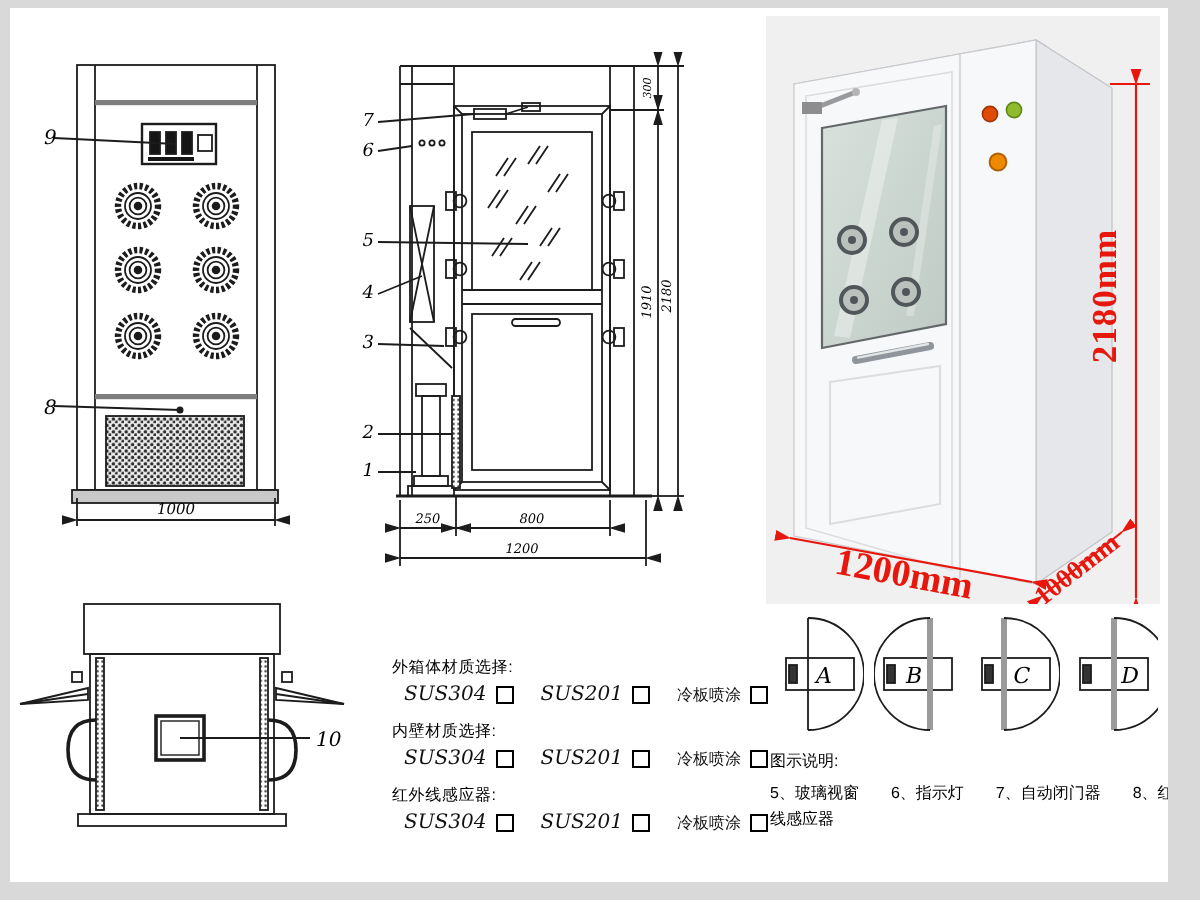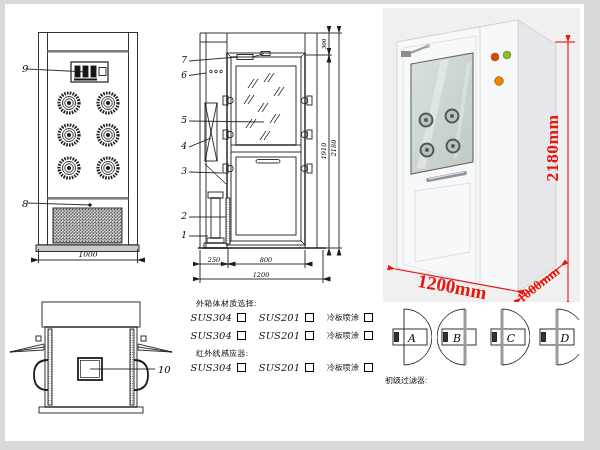--- a/index.html
+++ b/index.html
@@ -8,21 +8,21 @@
   .frame{position:absolute;inset:0;border-style:solid;border-color:#d9d9d9;
          border-width:4px 16px 9px 5px;pointer-events:none;z-index:50;}
   .abs{position:absolute;}
   svg{display:block;}
   .cad{font-family:"DejaVu Serif",serif;font-style:italic;}
   .photo-wrap{background:#f0f0f1;}
   
   .materials{width:190px;}
   .materials .hd{font-size:8px;color:#000;margin:0 0 3px 0;letter-spacing:.3px;}
   .materials .row{display:flex;align-items:center;padding-left:6px;margin:0 0 7px 0;
-                  font-family:"DejaVu Serif",serif;font-style:italic;font-size:10px;justify-content:flex-end;}
+                  font-family:"DejaVu Serif",serif;font-style:italic;font-size:10px;}
   .materials .opt{display:flex;align-items:center;margin-right:13px;white-space:nowrap;}
   .materials .opt .zh{font-style:normal;font-family:Liberation Serif, serif;font-size:8px;}
   .materials .cb{width:7px;height:7px;border:1px solid #000;display:inline-block;
                  margin-left:5px;background:#fff;}
   
   .legend{width:210px;font-size:8px;line-height:13px;color:#000;}
   .legend .t{margin-bottom:3px;}
   .dooropts{display:flex;}
   .dooropts svg{margin-right:5px;}
 </style>
@@ -314,36 +314,37 @@
       <path d="M46,64 Q32,64 32,79 Q32,94 46,94" stroke-width="1.8"></path>
       <path d="M132,64 Q146,64 146,79 Q146,94 132,94" stroke-width="1.8"></path>
 
       <rect x="76" y="62" width="24" height="22" stroke-width="1.8"></rect>
       <rect x="78.5" y="64.5" width="19" height="17" stroke-width="0.7"></rect>
       <line x1="88" y1="73" x2="153" y2="73"></line>
     </g>
     <text class="cad" x="156" y="77" font-size="10">10</text>
   </svg>
 
-  <div class="abs materials" style="left:196px;top:298px">
+  <div class="abs materials" style="left:196px;top:328px">
     <div class="hd">外箱体材质选择:</div>
     <div class="row">
       <span class="opt">
           <span>SUS304</span>
           <span class="cb"></span>
         </span>
       <span class="opt">
           <span>SUS201</span>
           <span class="cb"></span>
         </span>
       <span class="opt">
           <span class="zh">冷板喷涂</span>
           <span class="cb"></span>
         </span>
     </div>
+    <div class="hd">内壁材质选择:</div>
     <div class="row">
       <span class="opt">
           <span>SUS304</span>
           <span class="cb"></span>
         </span>
       <span class="opt">
           <span>SUS201</span>
           <span class="cb"></span>
         </span>
       <span class="opt">
@@ -401,17 +402,18 @@
         <rect x="5" y="24" width="34" height="16"></rect>
           <rect x="6.5" y="27.5" width="4" height="9" fill="#333"></rect>
         <line x1="22" y1="4" x2="22" y2="60" stroke="#9a9a9a" stroke-width="3"></line>
         <path d="M22,4 A28,28 0 0 1 22,60"></path>
       </g>
       <text class="cad" x="30" y="36.5" font-size="11" text-anchor="middle">D</text>
     </svg>
   </div>
 
   <div class="abs legend" style="left:385px;top:374px">
-    <div class="t">初级过滤器:</div>
+    <div class="t">图示说明:</div>
+    <div>5、玻璃视窗　　6、指示灯　　7、自动闭门器　　8、红外线感应器</div>
   </div>
 
   <div class="frame"></div>
 </div>
 
 </body></html>

